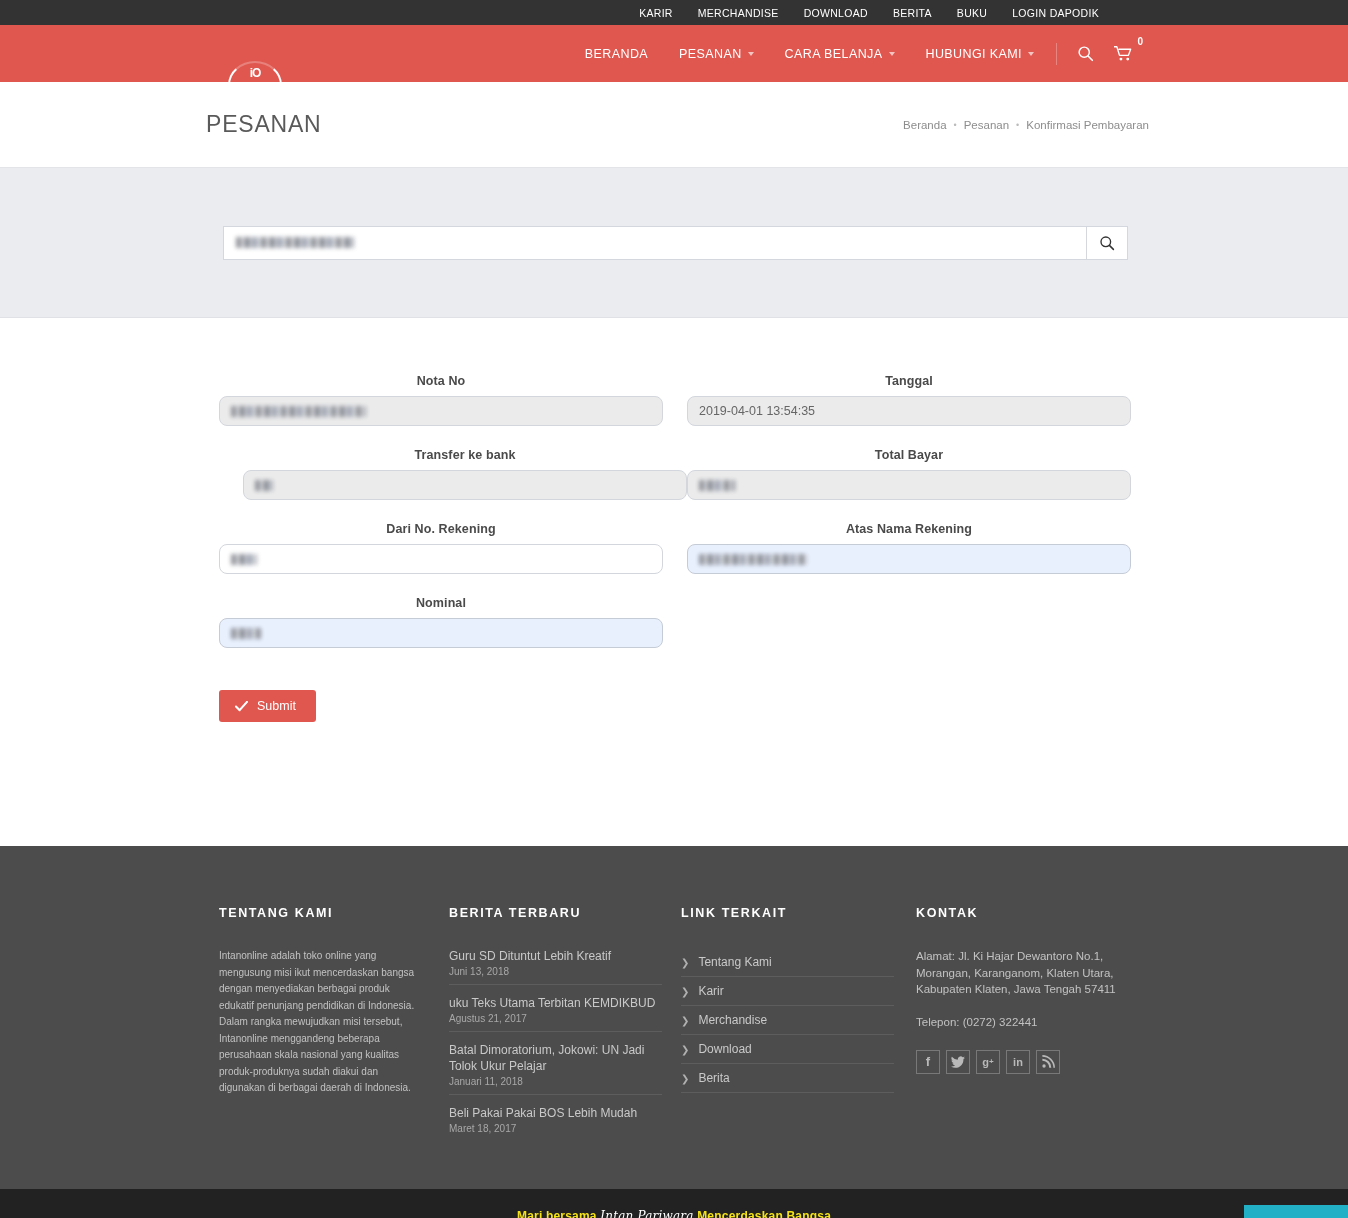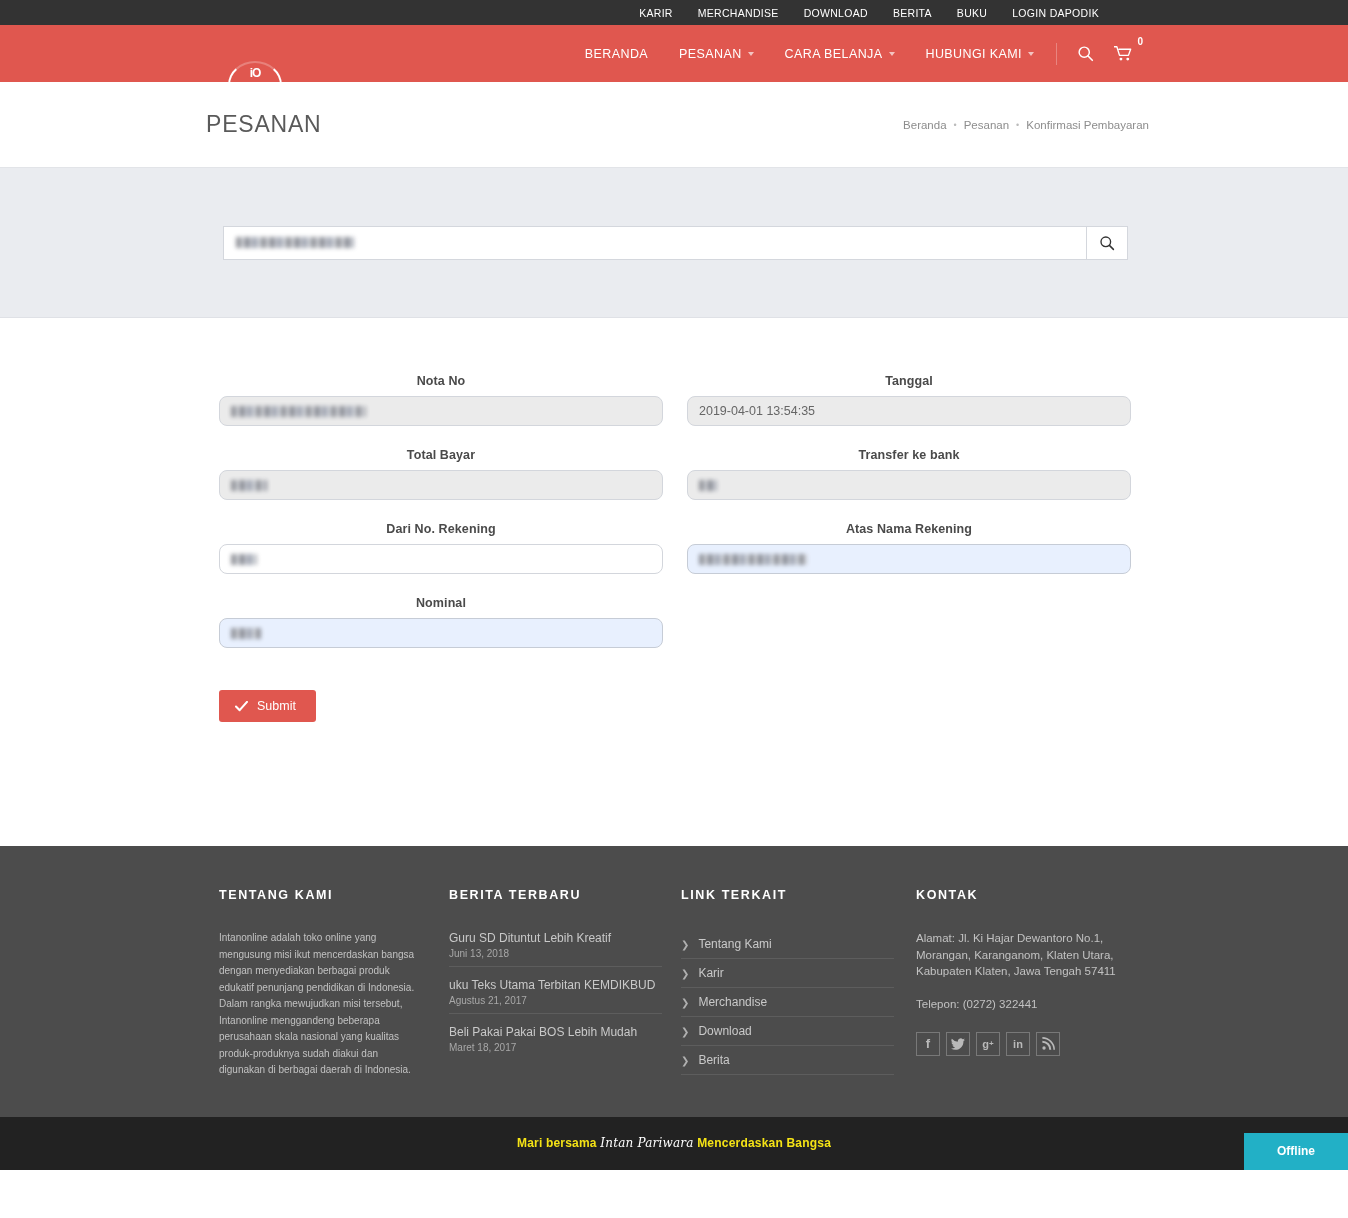--- a/index.html
+++ b/index.html
@@ -271,21 +271,21 @@
     border-radius: 3px;
     cursor: pointer;
     display: inline-flex;
     align-items: center;
     gap: 9px;
   }
 
   
   .footer {
     background: #4c4c4c;
-    padding: 42px 0 38px 0;
+    padding: 60px 0 38px 0;
     margin-top: 58px;
   }
   .footer-cols {
     margin-left: 219px;
     display: flex;
     width: 960px;
   }
   .fcol { color: #c7c7c7; }
   .fcol.c1 { width: 230px; }
   .fcol.c2 { width: 232px; }
@@ -494,31 +494,31 @@
       <div class="inp disabled">
         <span class="redact" style="width:135px"></span>
       </div>
     </div>
 
     <div class="fld right">
       <label>Tanggal</label>
       <div class="inp disabled">2019-04-01 13:54:35</div>
     </div>
 
+    <div class="fld right">
+      <label>Transfer ke bank</label>
+      <div class="inp disabled">
+        <span class="redact" style="width:18px"></span>
+      </div>
+    </div>
+
     <div class="fld">
       <label>Total Bayar</label>
       <div class="inp disabled">
         <span class="redact" style="width:36px"></span>
-      </div>
-    </div>
-
-    <div class="fld right">
-      <label>Transfer ke bank</label>
-      <div class="inp disabled">
-        <span class="redact" style="width:18px"></span>
       </div>
     </div>
 
     <div class="fld">
       <label>Dari No. Rekening</label>
       <div class="inp white">
         <span class="redact" style="width:26px"></span>
       </div>
     </div>
 
@@ -558,20 +558,24 @@
 
     <div class="fcol c2">
       <div class="fhead">BERITA TERBARU</div>
       <div class="news-item">
         <a href="#" class="news-title">Guru SD Dituntut Lebih Kreatif</a>
         <span class="news-date">Juni 13, 2018</span>
       </div>
       <div class="news-item">
         <a href="#" class="news-title">uku Teks Utama Terbitan KEMDIKBUD</a>
         <span class="news-date">Agustus 21, 2017</span>
+      </div>
+      <div class="news-item">
+        <a href="#" class="news-title">Batal Dimoratorium, Jokowi: UN Jadi Tolok Ukur Pelajar</a>
+        <span class="news-date">Januari 11, 2018</span>
       </div>
       <div class="news-item">
         <a href="#" class="news-title">Beli Pakai Pakai BOS Lebih Mudah</a>
         <span class="news-date">Maret 18, 2017</span>
       </div>
     </div>
 
     <div class="fcol c3">
       <div class="fhead">LINK TERKAIT</div>
       <div class="link-item">

